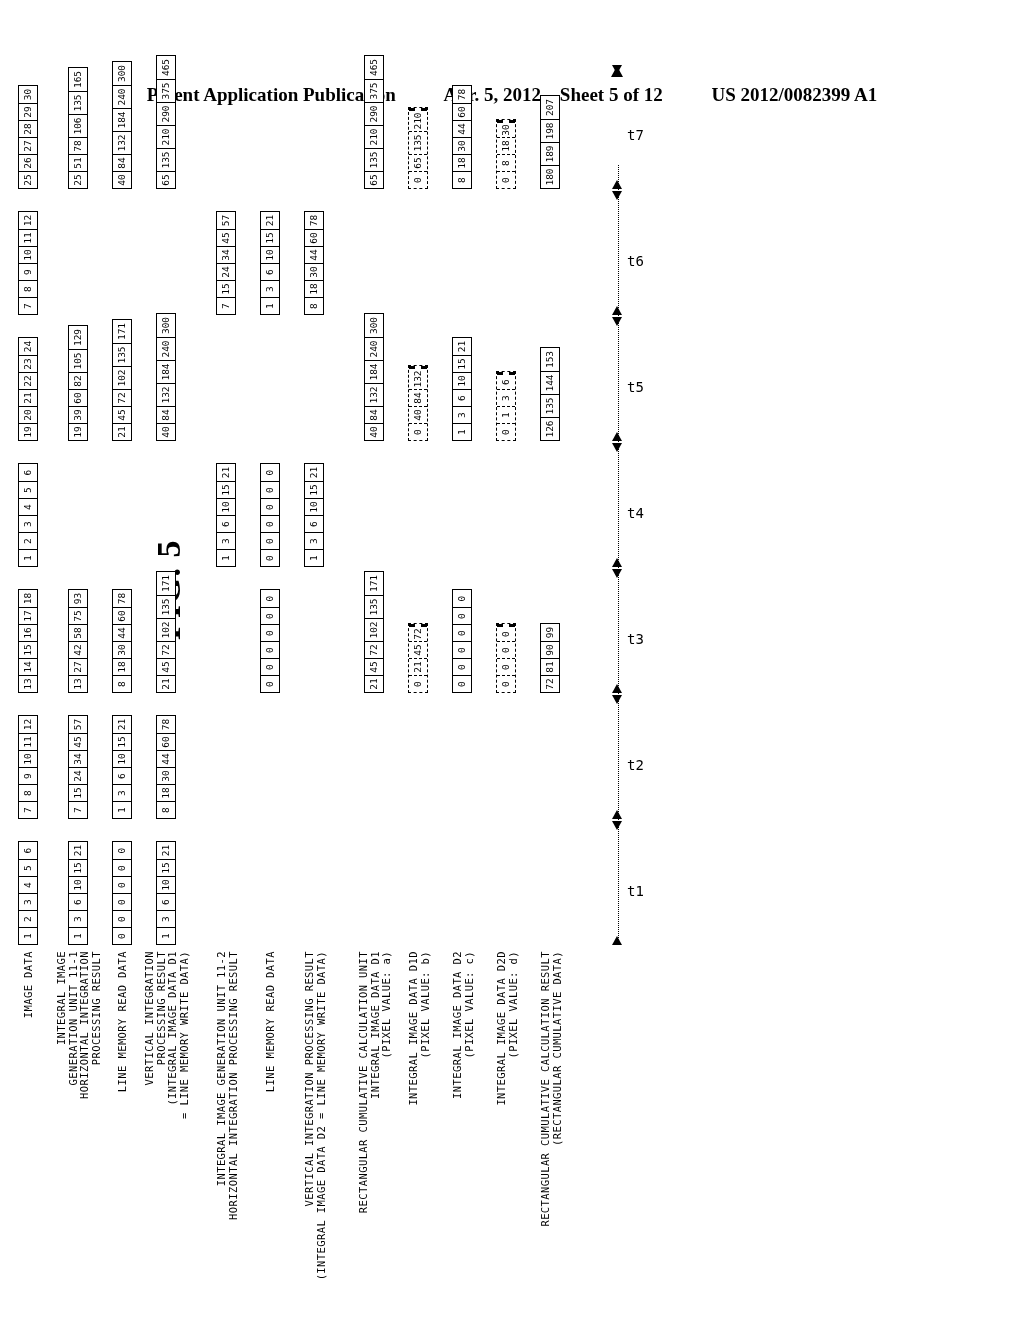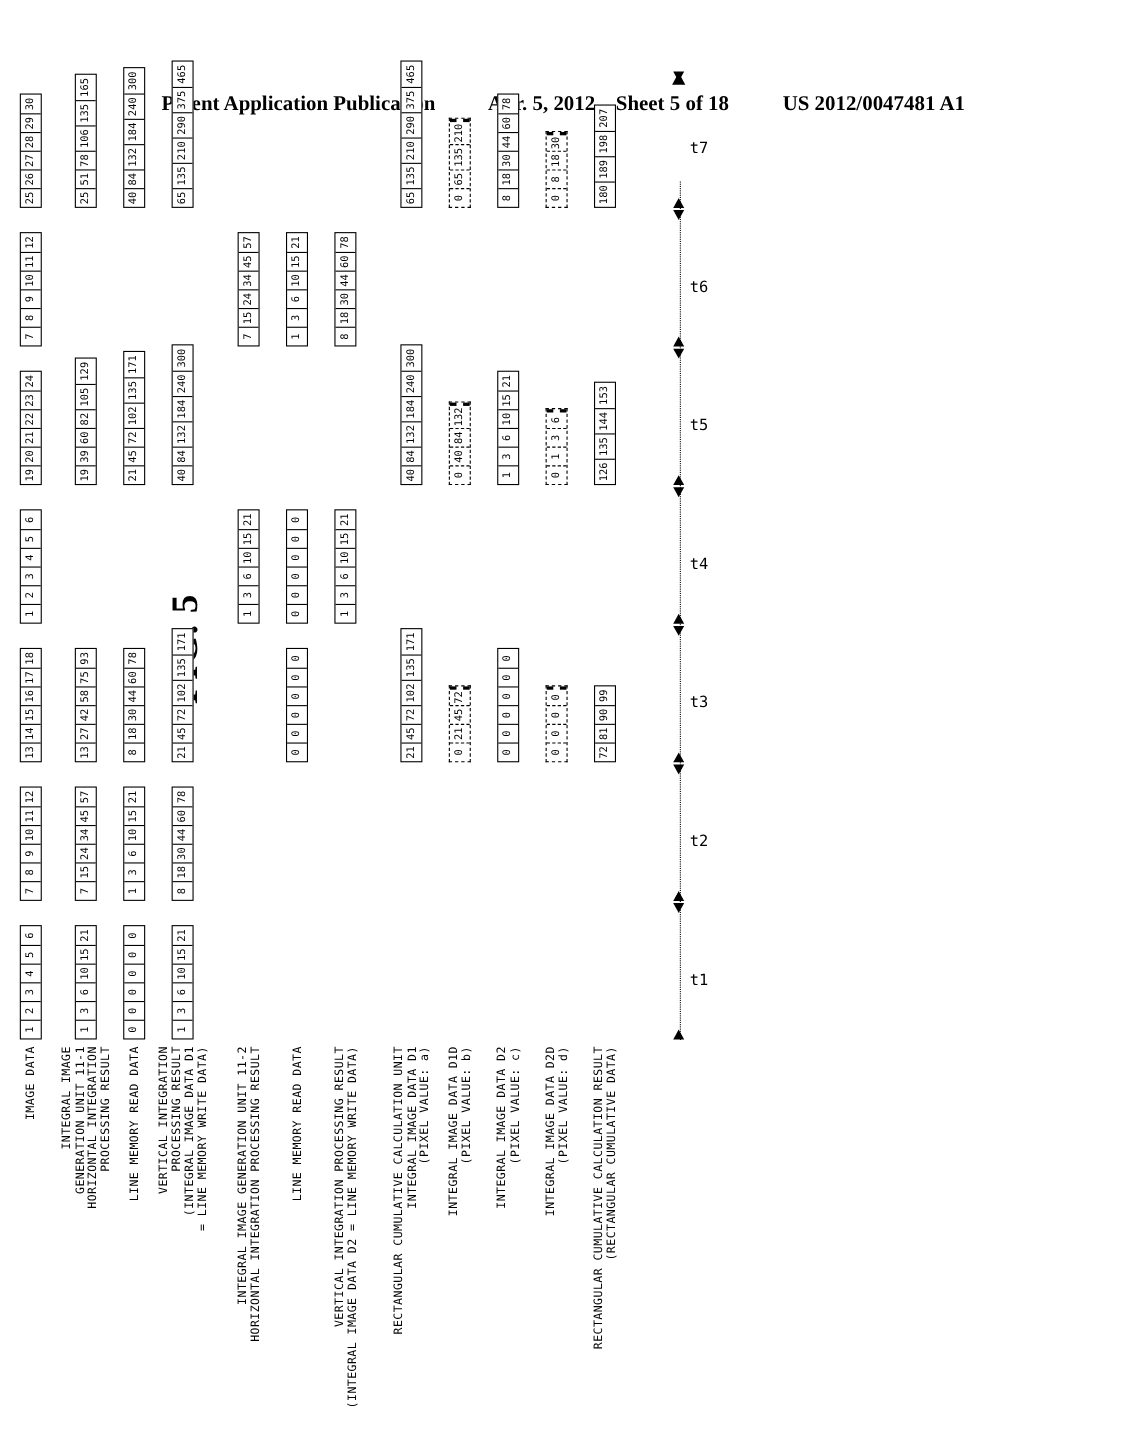--- a/index.html
+++ b/index.html
@@ -156,22 +156,22 @@
     transform-origin: left top;
     white-space: nowrap;
   }
 </style>
 </head>
 <body>
 
 <div id="page-header">
   <span class="hdr-pub">Patent Application Publication</span>
   <span class="hdr-date">Apr. 5, 2012</span>
-  <span class="hdr-sheet">Sheet 5 of 18</span>
-  <span class="hdr-num">US 2012/0047481 A1</span>
+  <span class="hdr-sheet">Sheet 5 of 12</span>
+  <span class="hdr-num">US 2012/0082399 A1</span>
 </div>
 
 <div id="figure">
 
   <div id="fig-title">FIG. 5</div>
 
   <div id="chart-rot">
     <div id="rows-host">
         <div class="row" style="left: 300px; top: 0px; width: 780px;">
           <div class="row-label multi">IMAGE DATA</div>

